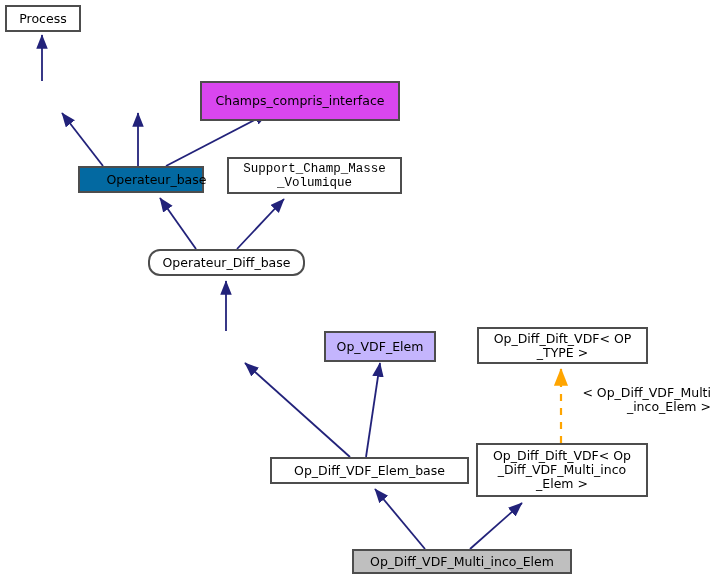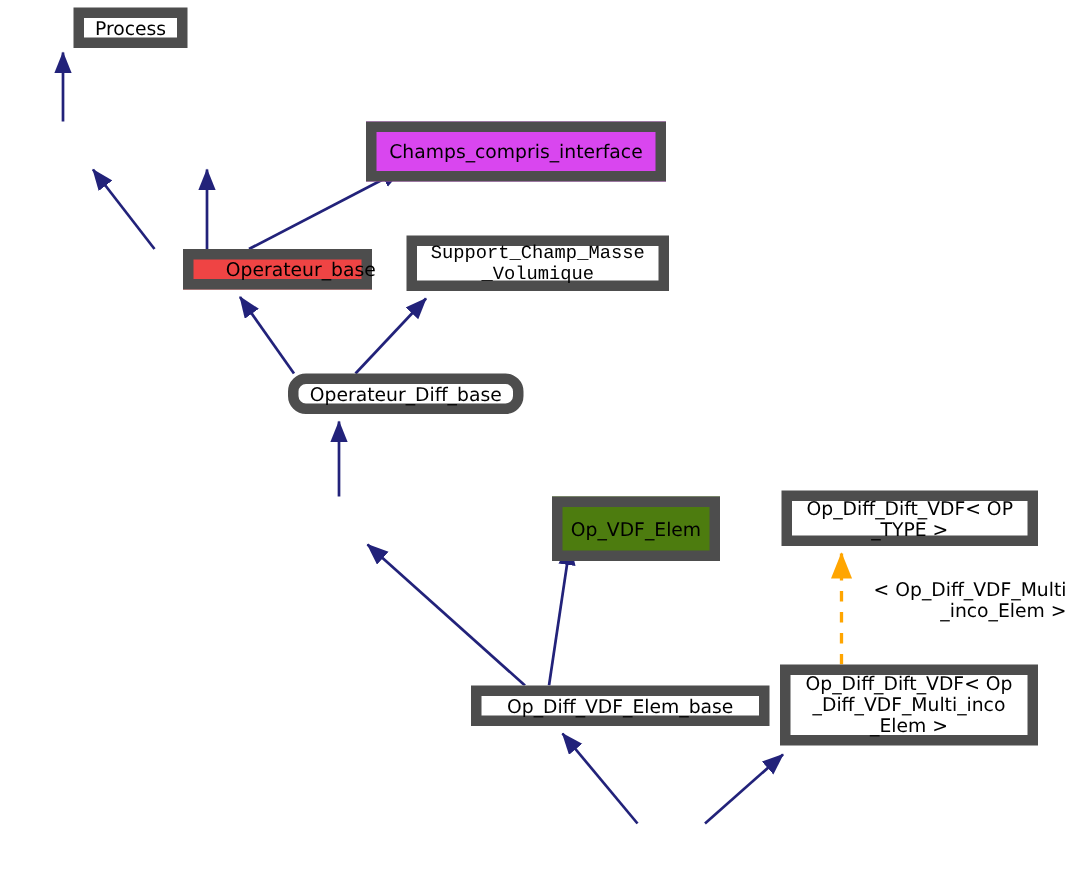--- a/index.html
+++ b/index.html
@@ -20,33 +20,32 @@
   #edges {
     position: absolute;
     left: 0;
     top: 0;
     width: 711px;
     height: 580px;
   }
   .node {
     position: absolute;
     box-sizing: border-box;
-    border: 7px solid #404040;
+    border: 2px solid #404040;
     background: #ffffff;
     color: #000000;
     display: flex;
     align-items: center;
     justify-content: center;
     text-align: center;
     font-size: 12.5px;
     line-height: 14px;
     letter-spacing: 0px;
     white-space: pre-line;
     z-index: 3;
-    margin-left: 44px;
   }
   .node.highlight {
     background: #bfbfbf;
   }
   .edge-label {
     position: absolute;
     font-size: 12.5px;
     line-height: 14px;
     color: #000000;
     text-align: right;
@@ -89,28 +88,29 @@
 
     <line x1="561" y1="443" x2="561" y2="369" stroke="#ffa500" stroke-width="2.2" stroke-dasharray="7,7" marker-end="url(#arrowOrange)"></line>
 
     <line x1="425" y1="549" x2="375" y2="489" stroke="#22227a" stroke-width="1.8" marker-end="url(#arrowNavy)"></line>
 
     <line x1="470" y1="549" x2="522" y2="503" stroke="#22227a" stroke-width="1.8" marker-end="url(#arrowNavy)"></line>
   </svg>
 
   <div class="node" style="left: 5px; top: 5px; width: 76px; height: 27px; border-color: rgb(77, 77, 77); color: rgb(0, 0, 0); background: rgb(255, 255, 255);">Process</div>
   <div class="node" style="left: 200px; top: 81px; width: 200px; height: 40px; border-color: rgb(77, 77, 77); color: rgb(0, 0, 0); background: #d946ef;">Champs_compris_interface</div>
-  <div class="node" style="left: 78px; top: 166px; width: 126px; height: 27px; border-color: rgb(77, 77, 77); color: rgb(0, 0, 0); background: #ef4444; padding-left: 31px;">Operateur_base</div>
+  <div class="node" style="left: 78px; top: 166px; width: 126px; height: 27px; border-color: rgb(77, 77, 77); color: rgb(0, 0, 0); background: #0369a1; padding-left: 31px;">Operateur_base</div>
   <div class="node" style="left: 227px; top: 157px; width: 175px; height: 37px; border-color: rgb(77, 77, 77); color: rgb(0, 0, 0); background: rgb(255, 255, 255); font-family: Liberation Mono, monospace;">Support_Champ_Masse
 _Volumique</div>
   <div class="node" style="left: 148px; top: 249px; width: 157px; height: 27px; border-color: rgb(77, 77, 77); color: rgb(0, 0, 0); background: rgb(255, 255, 255); border-radius: 12px;">Operateur_Diff_base</div>
-  <div class="node" style="left: 324px; top: 331px; width: 112px; height: 43px; border-color: rgb(77, 77, 77); color: rgb(0, 0, 0); background: #4d7c0f;">Op_VDF_Elem</div>
+  <div class="node" style="left: 324px; top: 331px; width: 112px; height: 31px; border-color: rgb(77, 77, 77); color: rgb(0, 0, 0); background: #c4b5fd;">Op_VDF_Elem</div>
   <div class="node" style="left: 477px; top: 327px; width: 171px; height: 37px; border-color: rgb(77, 77, 77); color: rgb(0, 0, 0); background: rgb(255, 255, 255);">Op_Diff_Dift_VDF&lt; OP
 _TYPE &gt;</div>
   <div class="node" style="left: 270px; top: 457px; width: 199px; height: 27px; border-color: rgb(77, 77, 77); color: rgb(0, 0, 0); background: rgb(255, 255, 255);">Op_Diff_VDF_Elem_base</div>
   <div class="node" style="left: 476px; top: 443px; width: 172px; height: 54px; border-color: rgb(77, 77, 77); color: rgb(0, 0, 0); background: rgb(255, 255, 255);">Op_Diff_Dift_VDF&lt; Op
 _Diff_VDF_Multi_inco
 _Elem &gt;</div>
+  <div class="node highlight" style="left: 352px; top: 549px; width: 220px; height: 25px; border-color: rgb(77, 77, 77); color: rgb(0, 0, 0); background: rgb(191, 191, 191);">Op_Diff_VDF_Multi_inco_Elem</div>
 
   <div class="edge-label" style="left: 563px; top: 386px; width: 148px;">&lt; Op_Diff_VDF_Multi
 _inco_Elem &gt;</div>
 
 </div>
 
 </body></html>

